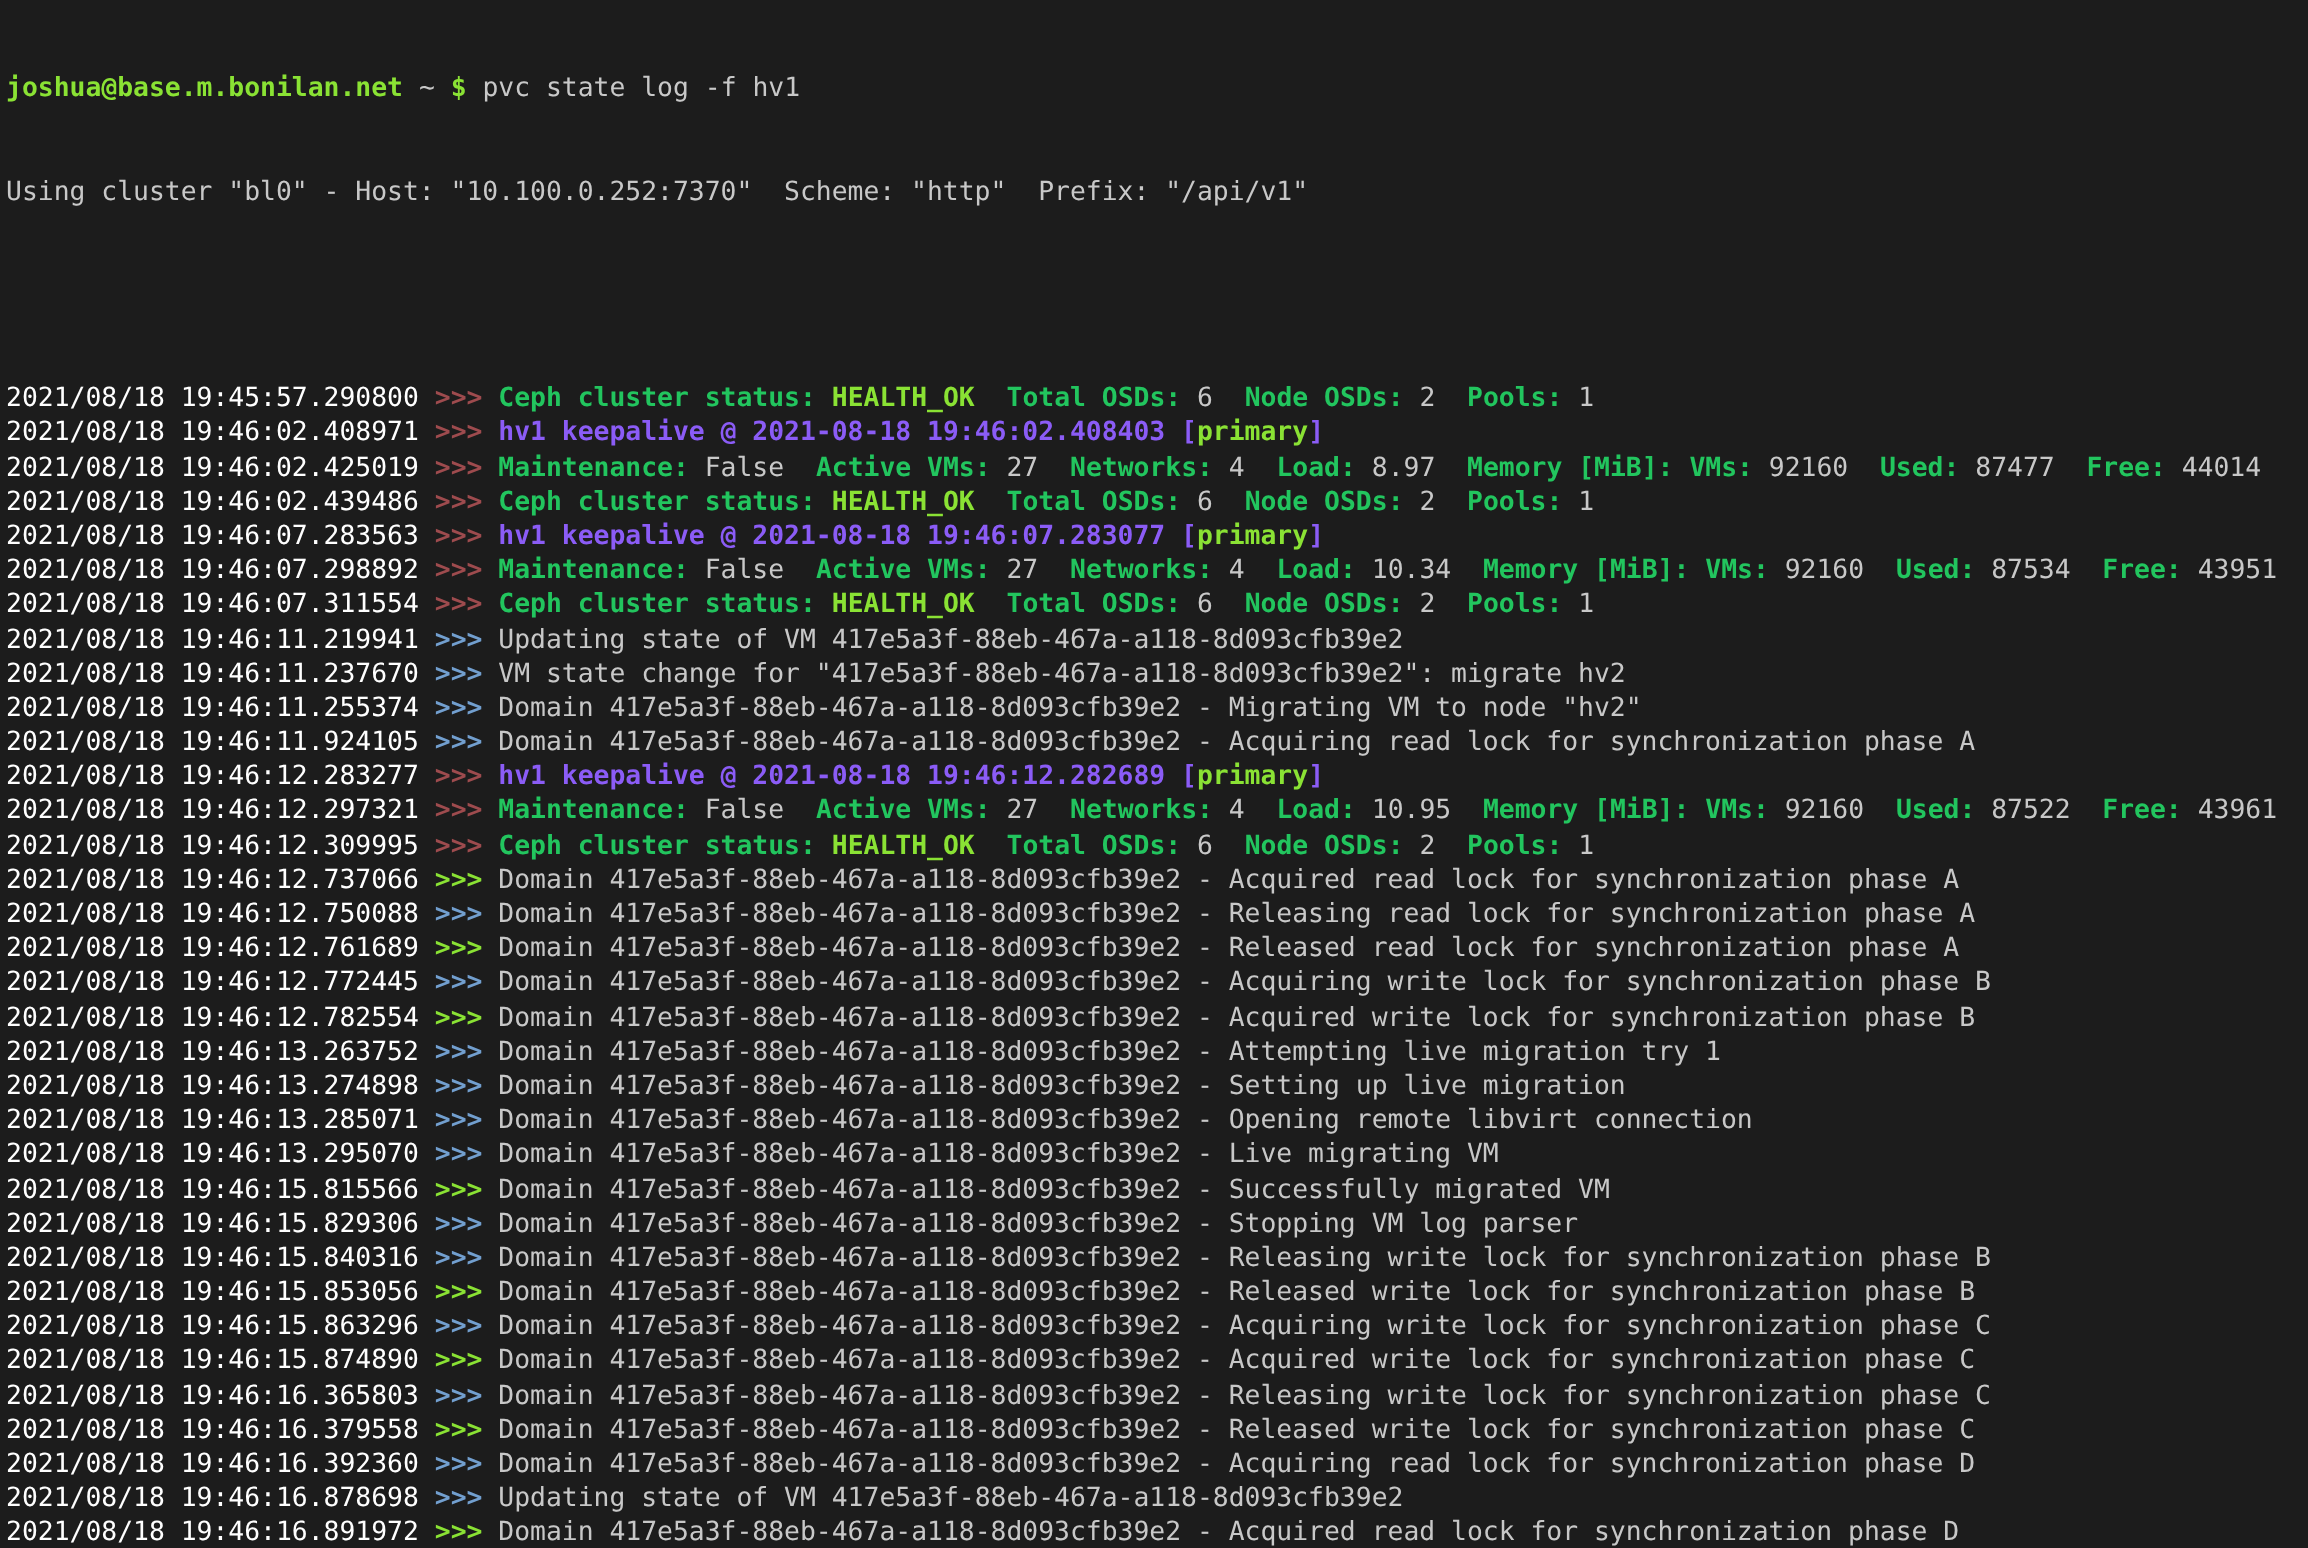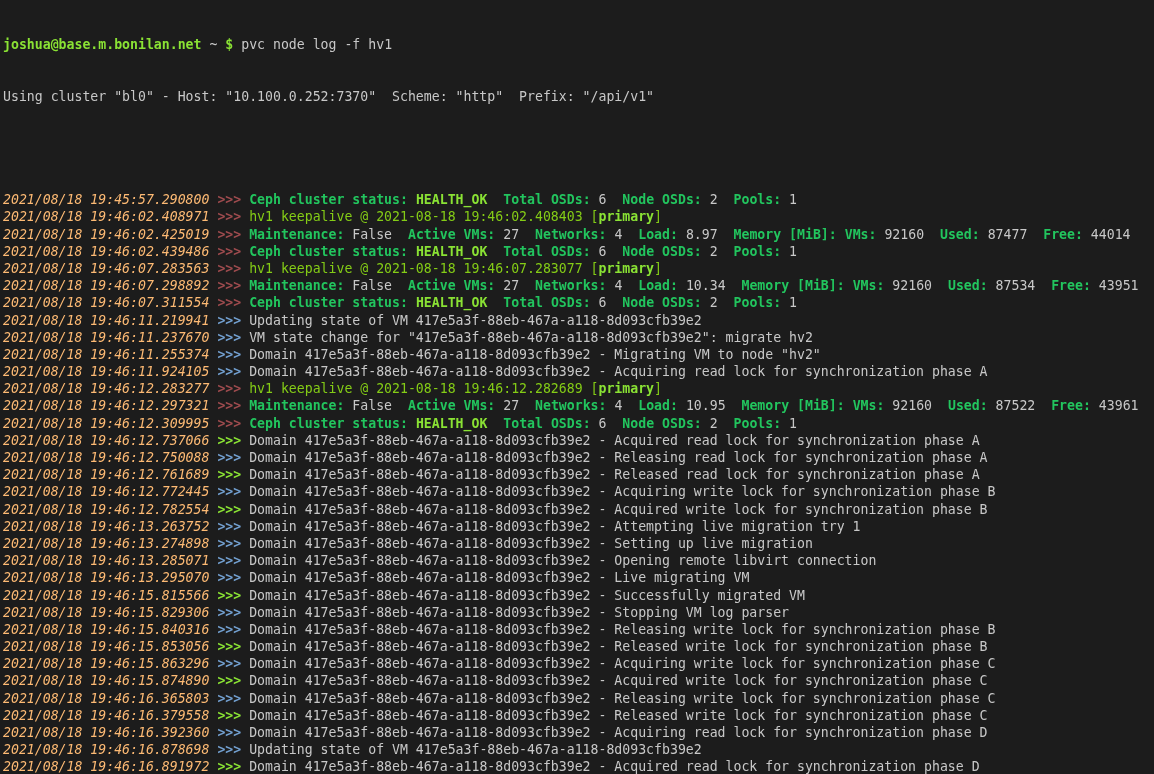--- a/index.html
+++ b/index.html
@@ -7,33 +7,33 @@
     width:1154px;height:774px;overflow:hidden;
     font-family:"DejaVu Sans Mono","Liberation Mono",monospace;
     font-size:13.2px;line-height:17.2px;
     color:#c8c8c8;
   }
   .screen{padding:2px 0 0 3px;white-space:pre;}
   .line{height:17.2px;}
   .c-n{color:#c8c8c8;}
   .c-b{color:#22c55e;font-weight:bold;}
   .c-g{color:#8ae234;font-weight:bold;margin-top:48px;}
-  .c-p{color:#84cc16;font-weight:normal;}
-  .ts{color:#fdba74;font-style:italic;}
+  .c-p{color:#8b5cf6;font-weight:bold;}
+  .ts{color:#ffffff;}
   .prompt{font-weight:bold;}
   .s-t{color:#9e4b4e;}
   .s-i{color:#729fcf;}
   .s-o{color:#8ae234;}
   .user{color:#8ae234;font-weight:bold;}
   .dollar{color:#8ae234;font-weight:bold;}
   .plain{color:#c8c8c8;}
 </style>
 </head>
 <body>
 
 <div class="screen">
-  <div class="line"><span class="user">joshua@base.m.bonilan.net</span><span class="plain"> ~ </span><span class="dollar">$</span><span class="plain"> pvc node log -f hv1</span></div>
+  <div class="line"><span class="user">joshua@base.m.bonilan.net</span><span class="plain"> ~ </span><span class="dollar">$</span><span class="plain"> pvc state log -f hv1</span></div>
   <div class="line"><span class="plain">Using cluster "bl0" - Host: "10.100.0.252:7370"  Scheme: "http"  Prefix: "/api/v1"</span></div>
   <div class="line"> </div>
   <div><div class="line"><span class="ts">2021/08/18 19:45:57.290800 </span><span class="prompt s-t">&gt;&gt;&gt; </span><span class="c-b">Ceph cluster status:</span><span class="c-n"> </span><span class="c-g">HEALTH_OK</span><span class="c-n">  </span><span class="c-b">Total OSDs:</span><span class="c-n"> 6  </span><span class="c-b">Node OSDs:</span><span class="c-n"> 2  </span><span class="c-b">Pools:</span><span class="c-n"> 1</span></div><div class="line"><span class="ts">2021/08/18 19:46:02.408971 </span><span class="prompt s-t">&gt;&gt;&gt; </span><span class="c-p">hv1 keepalive @ 2021-08-18 19:46:02.408403 [</span><span class="c-g">primary</span><span class="c-p">]</span></div><div class="line"><span class="ts">2021/08/18 19:46:02.425019 </span><span class="prompt s-t">&gt;&gt;&gt; </span><span class="c-b">Maintenance:</span><span class="c-n"> False  </span><span class="c-b">Active VMs:</span><span class="c-n"> 27  </span><span class="c-b">Networks:</span><span class="c-n"> 4  </span><span class="c-b">Load:</span><span class="c-n"> 8.97  </span><span class="c-b">Memory [MiB]:</span><span class="c-n"> </span><span class="c-b">VMs:</span><span class="c-n"> 92160  </span><span class="c-b">Used:</span><span class="c-n"> 87477  </span><span class="c-b">Free:</span><span class="c-n"> 44014</span></div><div class="line"><span class="ts">2021/08/18 19:46:02.439486 </span><span class="prompt s-t">&gt;&gt;&gt; </span><span class="c-b">Ceph cluster status:</span><span class="c-n"> </span><span class="c-g">HEALTH_OK</span><span class="c-n">  </span><span class="c-b">Total OSDs:</span><span class="c-n"> 6  </span><span class="c-b">Node OSDs:</span><span class="c-n"> 2  </span><span class="c-b">Pools:</span><span class="c-n"> 1</span></div><div class="line"><span class="ts">2021/08/18 19:46:07.283563 </span><span class="prompt s-t">&gt;&gt;&gt; </span><span class="c-p">hv1 keepalive @ 2021-08-18 19:46:07.283077 [</span><span class="c-g">primary</span><span class="c-p">]</span></div><div class="line"><span class="ts">2021/08/18 19:46:07.298892 </span><span class="prompt s-t">&gt;&gt;&gt; </span><span class="c-b">Maintenance:</span><span class="c-n"> False  </span><span class="c-b">Active VMs:</span><span class="c-n"> 27  </span><span class="c-b">Networks:</span><span class="c-n"> 4  </span><span class="c-b">Load:</span><span class="c-n"> 10.34  </span><span class="c-b">Memory [MiB]:</span><span class="c-n"> </span><span class="c-b">VMs:</span><span class="c-n"> 92160  </span><span class="c-b">Used:</span><span class="c-n"> 87534  </span><span class="c-b">Free:</span><span class="c-n"> 43951</span></div><div class="line"><span class="ts">2021/08/18 19:46:07.311554 </span><span class="prompt s-t">&gt;&gt;&gt; </span><span class="c-b">Ceph cluster status:</span><span class="c-n"> </span><span class="c-g">HEALTH_OK</span><span class="c-n">  </span><span class="c-b">Total OSDs:</span><span class="c-n"> 6  </span><span class="c-b">Node OSDs:</span><span class="c-n"> 2  </span><span class="c-b">Pools:</span><span class="c-n"> 1</span></div><div class="line"><span class="ts">2021/08/18 19:46:11.219941 </span><span class="prompt s-i">&gt;&gt;&gt; </span><span class="c-n">Updating state of VM 417e5a3f-88eb-467a-a118-8d093cfb39e2</span></div><div class="line"><span class="ts">2021/08/18 19:46:11.237670 </span><span class="prompt s-i">&gt;&gt;&gt; </span><span class="c-n">VM state change for "417e5a3f-88eb-467a-a118-8d093cfb39e2": migrate hv2</span></div><div class="line"><span class="ts">2021/08/18 19:46:11.255374 </span><span class="prompt s-i">&gt;&gt;&gt; </span><span class="c-n">Domain 417e5a3f-88eb-467a-a118-8d093cfb39e2 - Migrating VM to node "hv2"</span></div><div class="line"><span class="ts">2021/08/18 19:46:11.924105 </span><span class="prompt s-i">&gt;&gt;&gt; </span><span class="c-n">Domain 417e5a3f-88eb-467a-a118-8d093cfb39e2 - Acquiring read lock for synchronization phase A</span></div><div class="line"><span class="ts">2021/08/18 19:46:12.283277 </span><span class="prompt s-t">&gt;&gt;&gt; </span><span class="c-p">hv1 keepalive @ 2021-08-18 19:46:12.282689 [</span><span class="c-g">primary</span><span class="c-p">]</span></div><div class="line"><span class="ts">2021/08/18 19:46:12.297321 </span><span class="prompt s-t">&gt;&gt;&gt; </span><span class="c-b">Maintenance:</span><span class="c-n"> False  </span><span class="c-b">Active VMs:</span><span class="c-n"> 27  </span><span class="c-b">Networks:</span><span class="c-n"> 4  </span><span class="c-b">Load:</span><span class="c-n"> 10.95  </span><span class="c-b">Memory [MiB]:</span><span class="c-n"> </span><span class="c-b">VMs:</span><span class="c-n"> 92160  </span><span class="c-b">Used:</span><span class="c-n"> 87522  </span><span class="c-b">Free:</span><span class="c-n"> 43961</span></div><div class="line"><span class="ts">2021/08/18 19:46:12.309995 </span><span class="prompt s-t">&gt;&gt;&gt; </span><span class="c-b">Ceph cluster status:</span><span class="c-n"> </span><span class="c-g">HEALTH_OK</span><span class="c-n">  </span><span class="c-b">Total OSDs:</span><span class="c-n"> 6  </span><span class="c-b">Node OSDs:</span><span class="c-n"> 2  </span><span class="c-b">Pools:</span><span class="c-n"> 1</span></div><div class="line"><span class="ts">2021/08/18 19:46:12.737066 </span><span class="prompt s-o">&gt;&gt;&gt; </span><span class="c-n">Domain 417e5a3f-88eb-467a-a118-8d093cfb39e2 - Acquired read lock for synchronization phase A</span></div><div class="line"><span class="ts">2021/08/18 19:46:12.750088 </span><span class="prompt s-i">&gt;&gt;&gt; </span><span class="c-n">Domain 417e5a3f-88eb-467a-a118-8d093cfb39e2 - Releasing read lock for synchronization phase A</span></div><div class="line"><span class="ts">2021/08/18 19:46:12.761689 </span><span class="prompt s-o">&gt;&gt;&gt; </span><span class="c-n">Domain 417e5a3f-88eb-467a-a118-8d093cfb39e2 - Released read lock for synchronization phase A</span></div><div class="line"><span class="ts">2021/08/18 19:46:12.772445 </span><span class="prompt s-i">&gt;&gt;&gt; </span><span class="c-n">Domain 417e5a3f-88eb-467a-a118-8d093cfb39e2 - Acquiring write lock for synchronization phase B</span></div><div class="line"><span class="ts">2021/08/18 19:46:12.782554 </span><span class="prompt s-o">&gt;&gt;&gt; </span><span class="c-n">Domain 417e5a3f-88eb-467a-a118-8d093cfb39e2 - Acquired write lock for synchronization phase B</span></div><div class="line"><span class="ts">2021/08/18 19:46:13.263752 </span><span class="prompt s-i">&gt;&gt;&gt; </span><span class="c-n">Domain 417e5a3f-88eb-467a-a118-8d093cfb39e2 - Attempting live migration try 1</span></div><div class="line"><span class="ts">2021/08/18 19:46:13.274898 </span><span class="prompt s-i">&gt;&gt;&gt; </span><span class="c-n">Domain 417e5a3f-88eb-467a-a118-8d093cfb39e2 - Setting up live migration</span></div><div class="line"><span class="ts">2021/08/18 19:46:13.285071 </span><span class="prompt s-i">&gt;&gt;&gt; </span><span class="c-n">Domain 417e5a3f-88eb-467a-a118-8d093cfb39e2 - Opening remote libvirt connection</span></div><div class="line"><span class="ts">2021/08/18 19:46:13.295070 </span><span class="prompt s-i">&gt;&gt;&gt; </span><span class="c-n">Domain 417e5a3f-88eb-467a-a118-8d093cfb39e2 - Live migrating VM</span></div><div class="line"><span class="ts">2021/08/18 19:46:15.815566 </span><span class="prompt s-o">&gt;&gt;&gt; </span><span class="c-n">Domain 417e5a3f-88eb-467a-a118-8d093cfb39e2 - Successfully migrated VM</span></div><div class="line"><span class="ts">2021/08/18 19:46:15.829306 </span><span class="prompt s-i">&gt;&gt;&gt; </span><span class="c-n">Domain 417e5a3f-88eb-467a-a118-8d093cfb39e2 - Stopping VM log parser</span></div><div class="line"><span class="ts">2021/08/18 19:46:15.840316 </span><span class="prompt s-i">&gt;&gt;&gt; </span><span class="c-n">Domain 417e5a3f-88eb-467a-a118-8d093cfb39e2 - Releasing write lock for synchronization phase B</span></div><div class="line"><span class="ts">2021/08/18 19:46:15.853056 </span><span class="prompt s-o">&gt;&gt;&gt; </span><span class="c-n">Domain 417e5a3f-88eb-467a-a118-8d093cfb39e2 - Released write lock for synchronization phase B</span></div><div class="line"><span class="ts">2021/08/18 19:46:15.863296 </span><span class="prompt s-i">&gt;&gt;&gt; </span><span class="c-n">Domain 417e5a3f-88eb-467a-a118-8d093cfb39e2 - Acquiring write lock for synchronization phase C</span></div><div class="line"><span class="ts">2021/08/18 19:46:15.874890 </span><span class="prompt s-o">&gt;&gt;&gt; </span><span class="c-n">Domain 417e5a3f-88eb-467a-a118-8d093cfb39e2 - Acquired write lock for synchronization phase C</span></div><div class="line"><span class="ts">2021/08/18 19:46:16.365803 </span><span class="prompt s-i">&gt;&gt;&gt; </span><span class="c-n">Domain 417e5a3f-88eb-467a-a118-8d093cfb39e2 - Releasing write lock for synchronization phase C</span></div><div class="line"><span class="ts">2021/08/18 19:46:16.379558 </span><span class="prompt s-o">&gt;&gt;&gt; </span><span class="c-n">Domain 417e5a3f-88eb-467a-a118-8d093cfb39e2 - Released write lock for synchronization phase C</span></div><div class="line"><span class="ts">2021/08/18 19:46:16.392360 </span><span class="prompt s-i">&gt;&gt;&gt; </span><span class="c-n">Domain 417e5a3f-88eb-467a-a118-8d093cfb39e2 - Acquiring read lock for synchronization phase D</span></div><div class="line"><span class="ts">2021/08/18 19:46:16.878698 </span><span class="prompt s-i">&gt;&gt;&gt; </span><span class="c-n">Updating state of VM 417e5a3f-88eb-467a-a118-8d093cfb39e2</span></div><div class="line"><span class="ts">2021/08/18 19:46:16.891972 </span><span class="prompt s-o">&gt;&gt;&gt; </span><span class="c-n">Domain 417e5a3f-88eb-467a-a118-8d093cfb39e2 - Acquired read lock for synchronization phase D</span></div></div>
   
   
 </div>
 
 </body></html>

